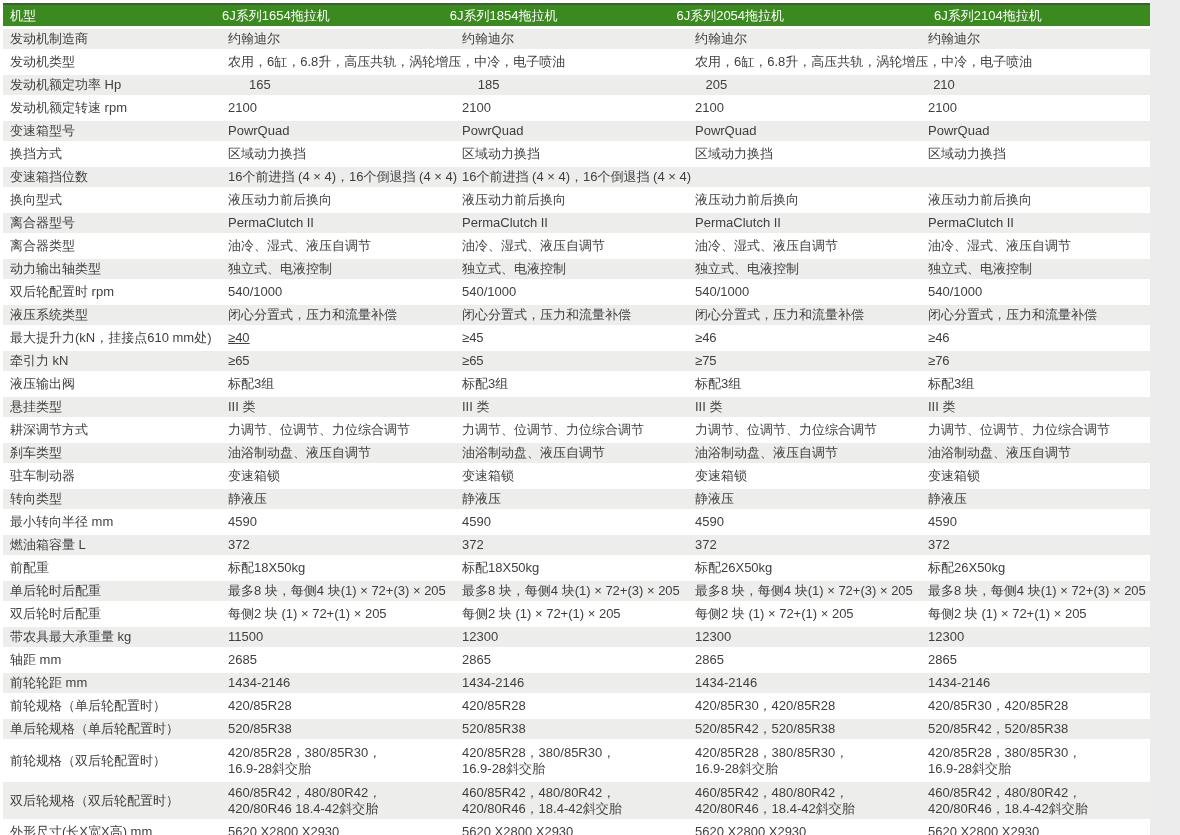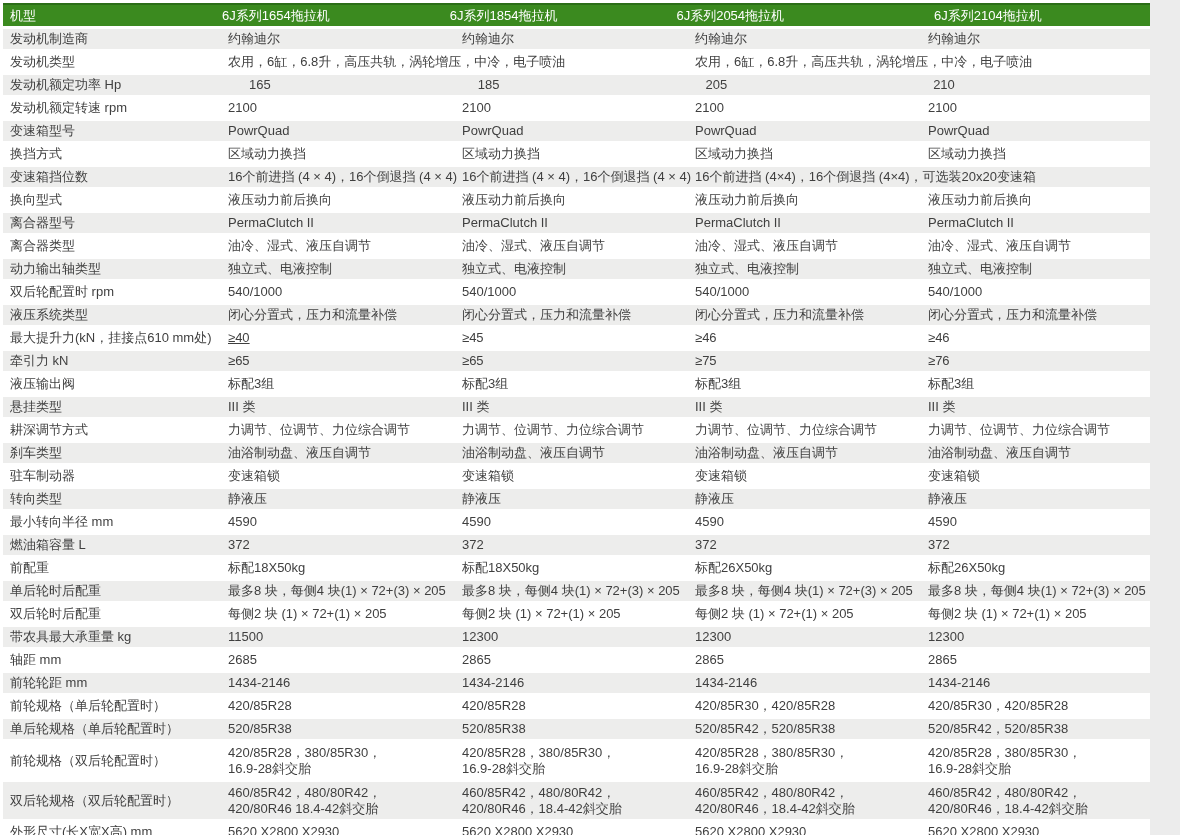--- a/index.html
+++ b/index.html
@@ -98,21 +98,20 @@
         <div class="cell label">换挡方式</div>
         <div class="cell" style="width: 234px;">区域动力换挡</div>
         <div class="cell" style="width: 233px;">区域动力换挡</div>
         <div class="cell" style="width: 233px;">区域动力换挡</div>
         <div class="cell" style="width: 225px;">区域动力换挡</div>
       </div>
       <div class="row gray">
         <div class="cell label">变速箱挡位数</div>
         <div class="cell" style="width: 234px;">16个前进挡 (4 × 4)，16个倒退挡 (4 × 4)</div>
         <div class="cell" style="width: 233px;">16个前进挡 (4 × 4)，16个倒退挡 (4 × 4)</div>
-        <div class="cell" style="width: 458px;">16个前进挡 (4×4)，16个倒退挡 (4×4)，可选装20x20变速箱</div>
       </div>
       <div class="row">
         <div class="cell label">换向型式</div>
         <div class="cell" style="width: 234px;">液压动力前后换向</div>
         <div class="cell" style="width: 233px;">液压动力前后换向</div>
         <div class="cell" style="width: 233px;">液压动力前后换向</div>
         <div class="cell" style="width: 225px;">液压动力前后换向</div>
       </div>
       <div class="row gray">
         <div class="cell label">离合器型号</div>

